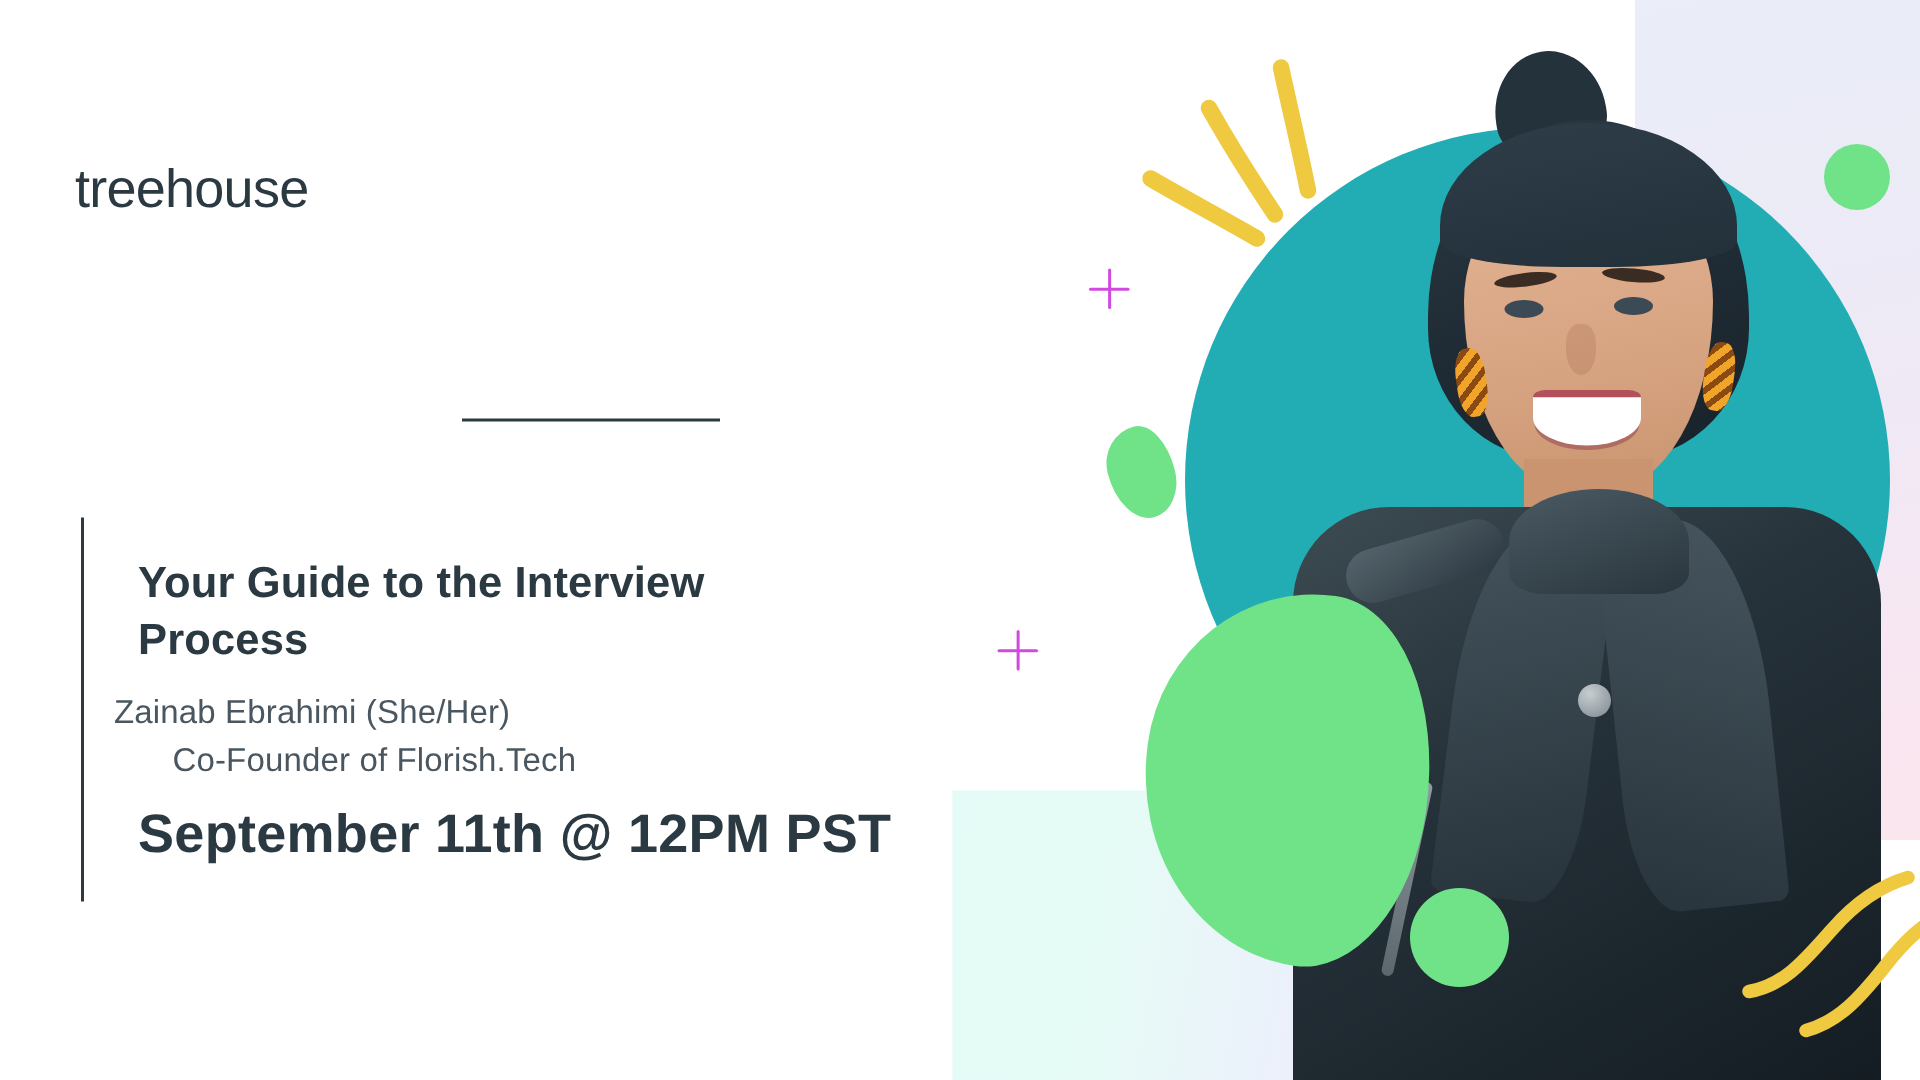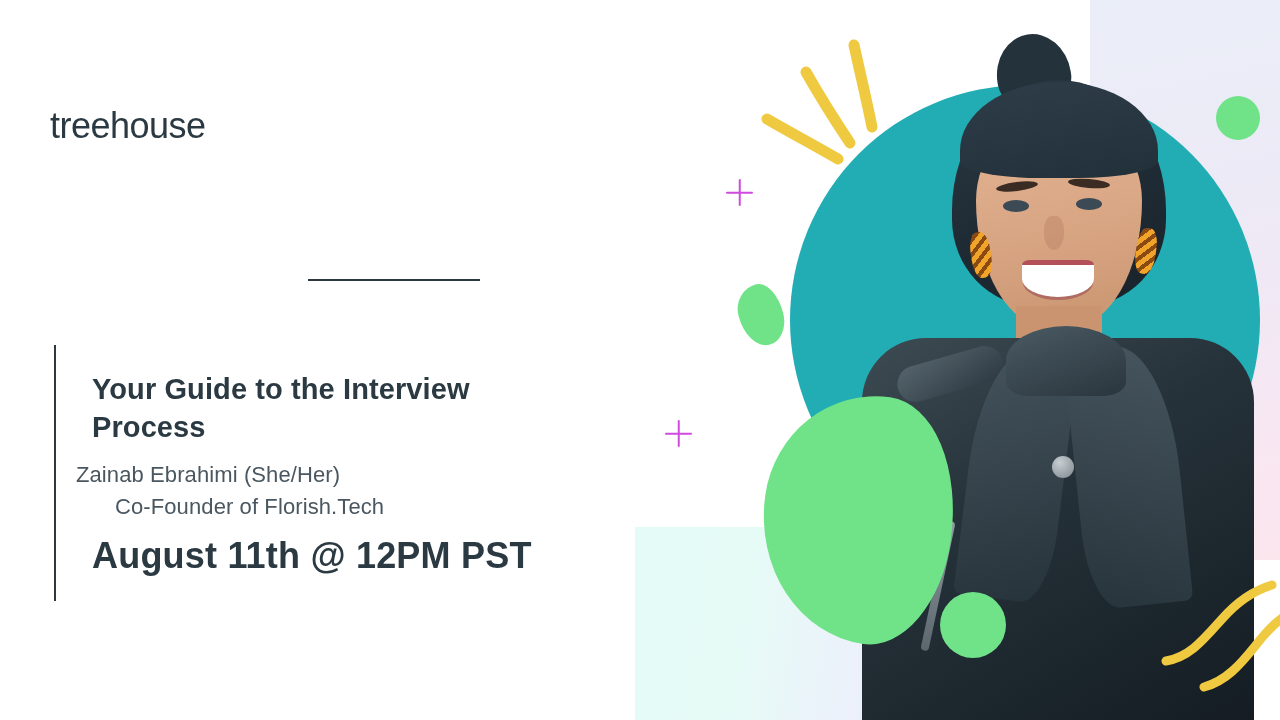--- a/index.html
+++ b/index.html
@@ -492,15 +492,15 @@
 
   <div class="series-row">
     <div class="series-rule"></div>
   </div>
 
   <div class="accent-bar"></div>
 
   <div class="session-title">Your Guide to the Interview Process</div>
   <div class="speaker-name">Zainab Ebrahimi (She/Her)</div>
   <div class="speaker-role">Co-Founder of Florish.Tech</div>
-  <div class="event-datetime">August 11th @ 12PM PST</div>
+  <div class="event-datetime">September 11th @ 12PM PST</div>
 
 </div>
 
 </body></html>

